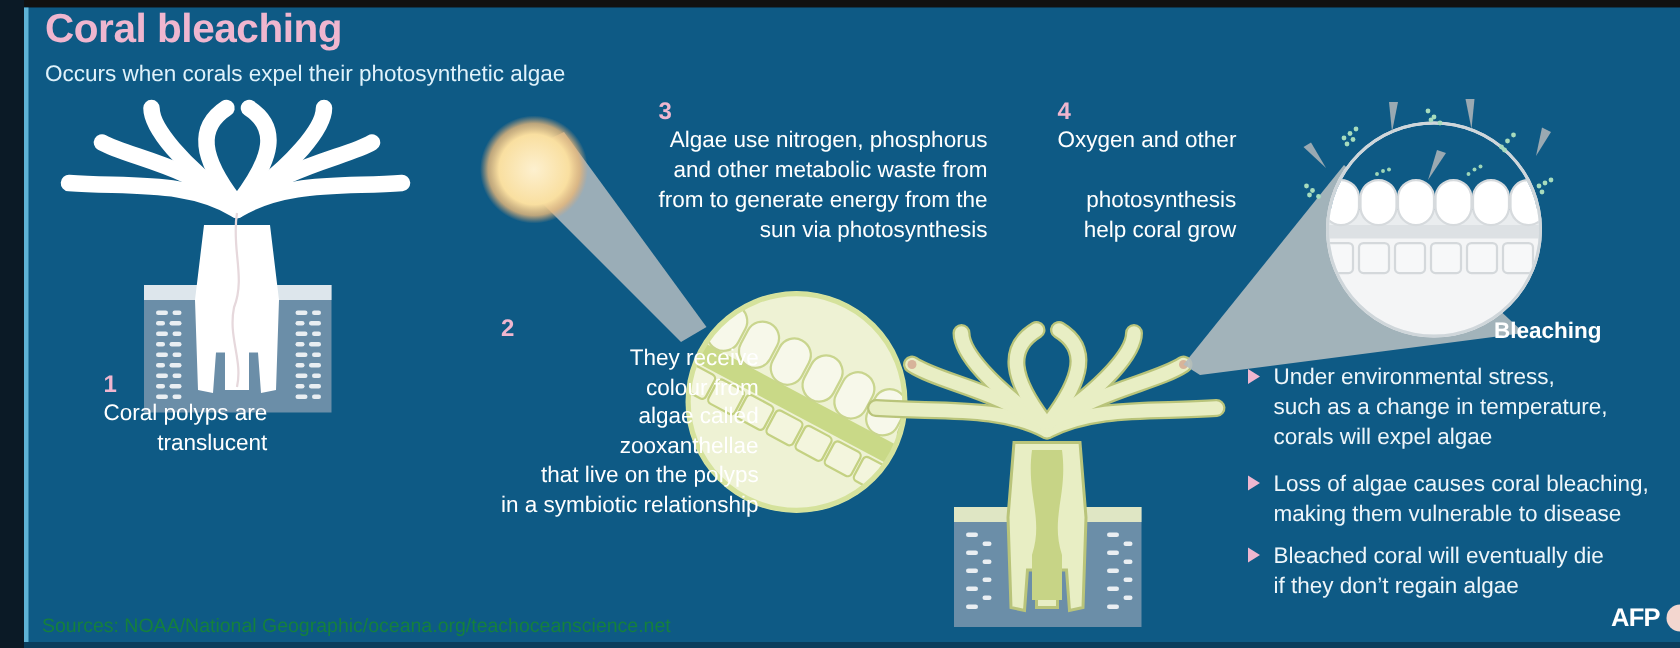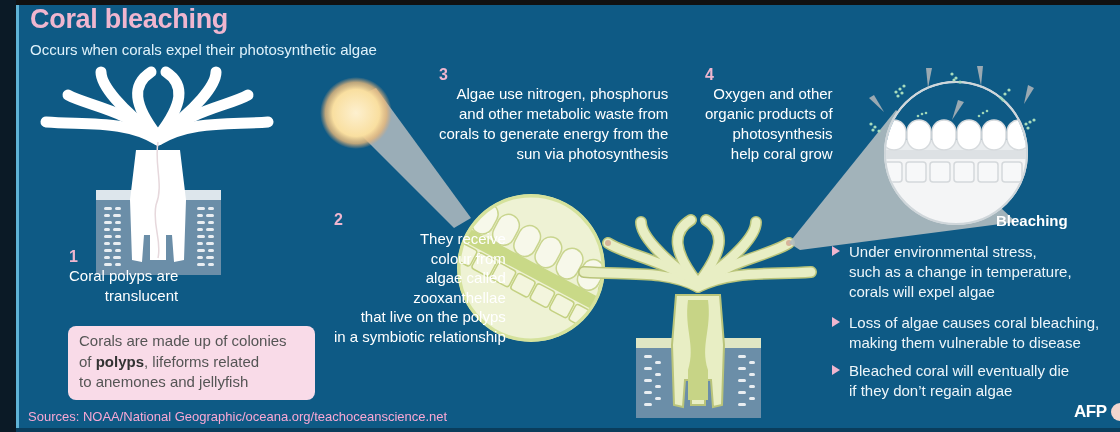--- a/index.html
+++ b/index.html
@@ -10,21 +10,21 @@
   .bottombar{position:absolute;left:0;top:428px;width:1120px;height:4px;background:#0a3d5c;}
   .txt{position:absolute;color:#ffffff;margin:0;}
   .title{left:14px;top:4px;font-size:27px;font-weight:bold;color:#efb6cf;letter-spacing:-0.3px;}
   .subtitle{left:14px;top:41px;font-size:15px;color:#dff2fb;}
   .num{font-weight:bold;color:#efb6cf;font-size:16px;}
   .step{font-size:15px;line-height:20px;color:#ffffff;text-align:right;}
   .step b{font-weight:normal;}
   .note{position:absolute;left:52px;top:326px;width:247px;height:74px;background:#f9dbe8;border-radius:8px;}
   .note-text{position:absolute;left:11px;top:5px;font-size:15px;line-height:20.5px;color:#555;}
   .note-text b{color:#333;}
-  .sources{left:12px;top:409px;font-size:13px;color:#f9a8d4;}
+  .sources{left:12px;top:409px;font-size:13px;color:#15803d;}
   .bleach-title{left:980px;top:212px;font-size:15px;font-weight:bold;color:#fff;}
   .bullet{position:absolute;left:816px;font-size:15px;line-height:20px;color:#eef6fa;}
   .bullet .arrow{position:absolute;left:0;top:4px;width:0;height:0;border-top:5px solid transparent;border-bottom:5px solid transparent;border-left:8px solid #efb6cf;}
   .bullet .btext{margin-left:17px;display:block;}
   .afp{position:absolute;left:1058px;top:402px;font-size:17px;font-weight:bold;color:#fff;letter-spacing:-0.5px;}
   .afp-dot{position:absolute;left:1095px;top:403px;width:18px;height:18px;border-radius:50%;background:#f3d6cf;}
   svg{position:absolute;left:0;top:0;}
 </style>
 </head>
 <body>
@@ -275,42 +275,35 @@
       <span>that live on the polyps</span><br>
       <span>in a </span><b>symbiotic relationship</b>
     </div>
   </div>
 
   <div class="txt" style="left:423px;top:66px;">
     <div class="num">3</div>
     <div class="step">
       <span>Algae use nitrogen, phosphorus</span><br>
       <span>and other </span><b>metabolic waste from</b><br>
-      <b>corals</b><span> to generate energy from the</span><br>
+      <b>from</b><span> to generate energy from the</span><br>
       <span>sun via </span><b>photosynthesis</b>
     </div>
   </div>
 
   <div class="txt" style="left:689px;top:66px;">
     <div class="num">4</div>
     <div class="step">
       <span>Oxygen and other</span><br>
-      <b>organic products of</b><br>
+      <br>
       <b>photosynthesis</b><br>
       <b>help cora</b><span>l grow</span>
     </div>
   </div>
 
-  <div class="note">
-    <div class="note-text">
-      <span>Corals are made up of colonies</span><br>
-      <span>of </span><b>polyps</b><span>, lifeforms related</span><br>
-      <span>to anemones and jellyfish</span>
-    </div>
-  </div>
 
   <div class="txt bleach-title">Bleaching</div>
 
   <div class="bullet" style="top:242px;">
     <span class="arrow"></span>
     <span class="btext">
       <span>Under environmental stress,</span><br>
       <span>such as a change in temperature,</span><br>
       <span>corals will expel algae</span>
     </span>

